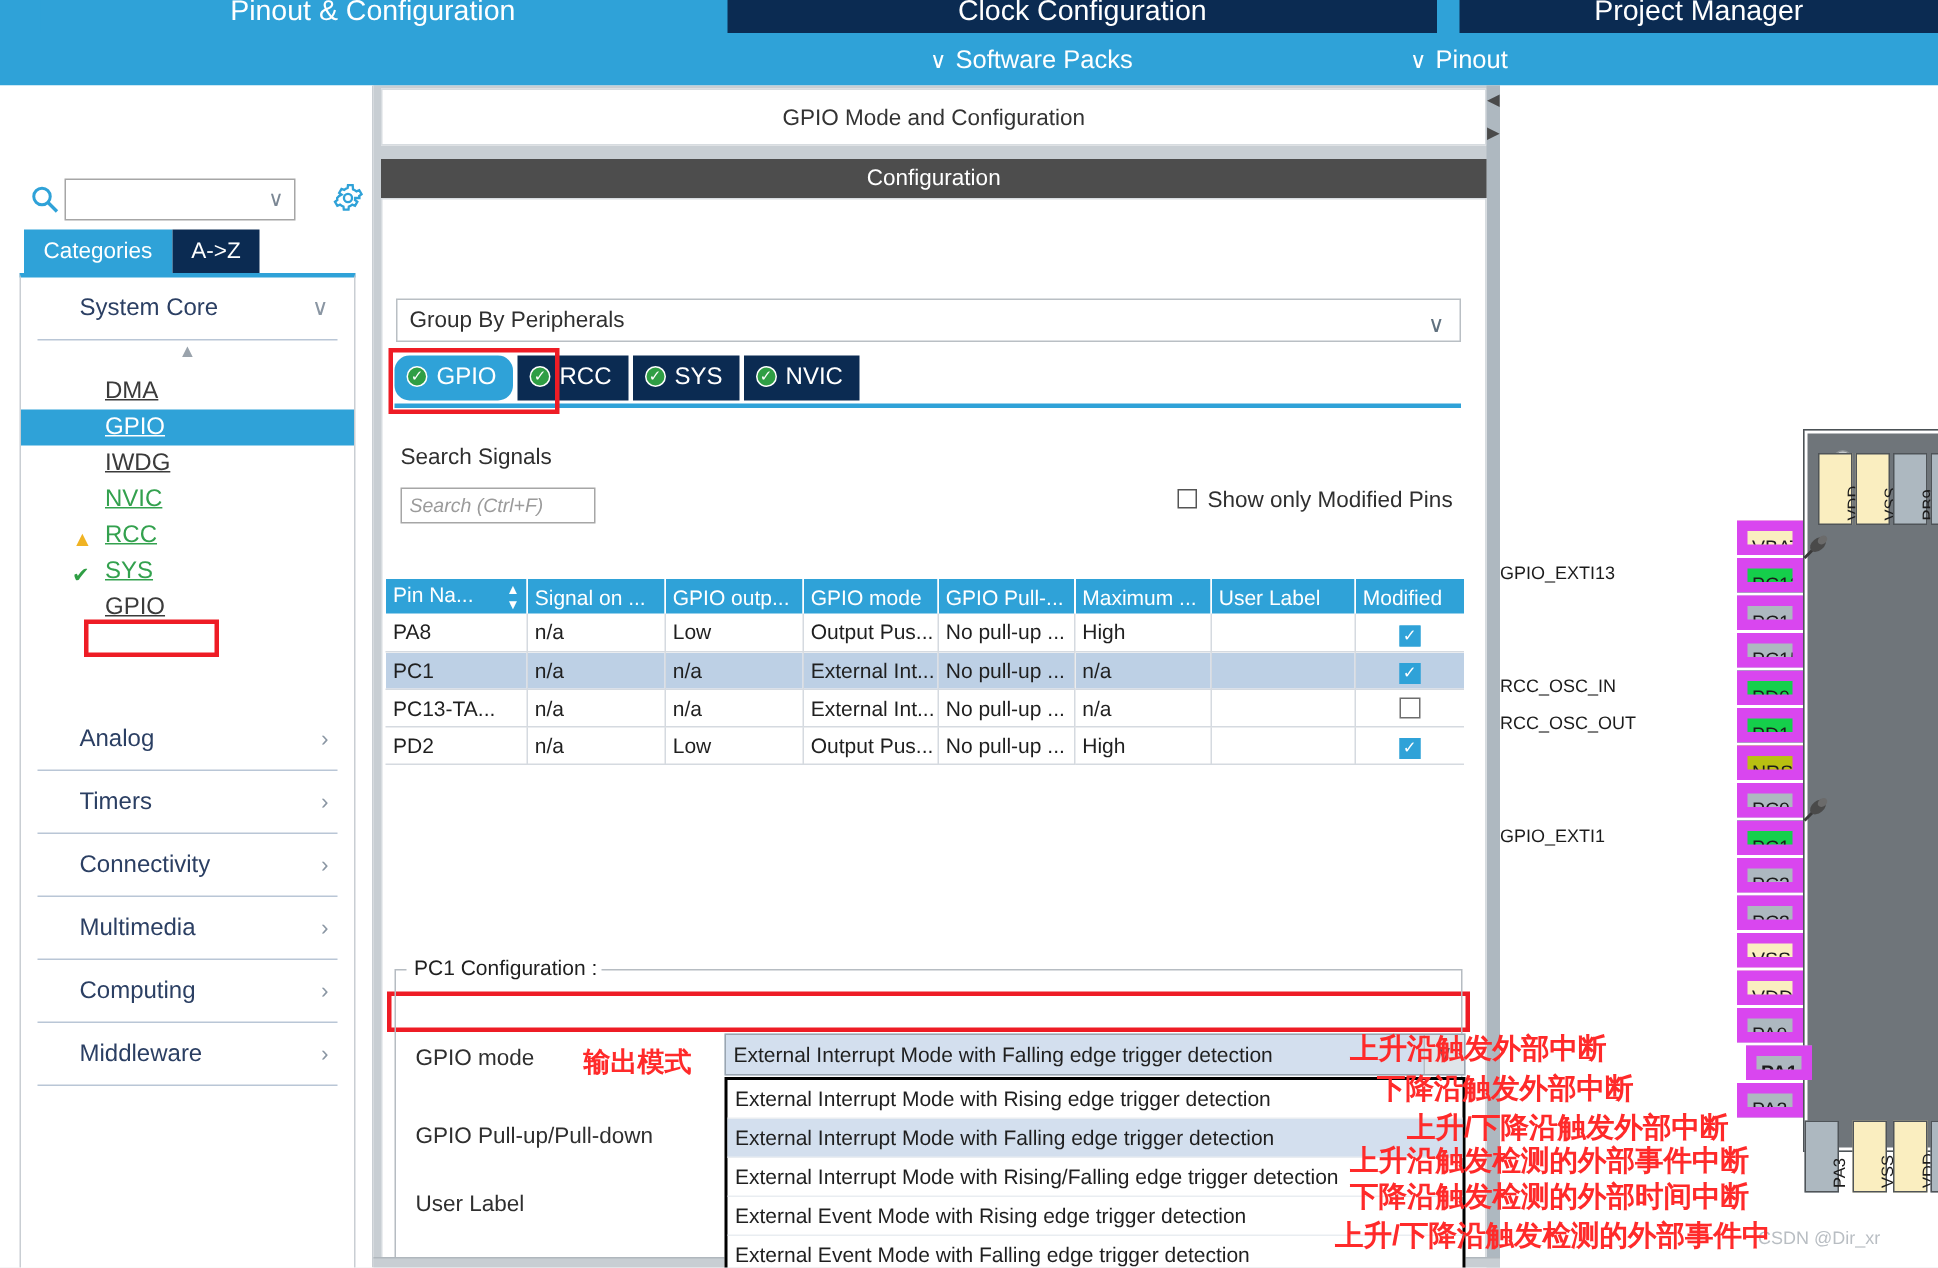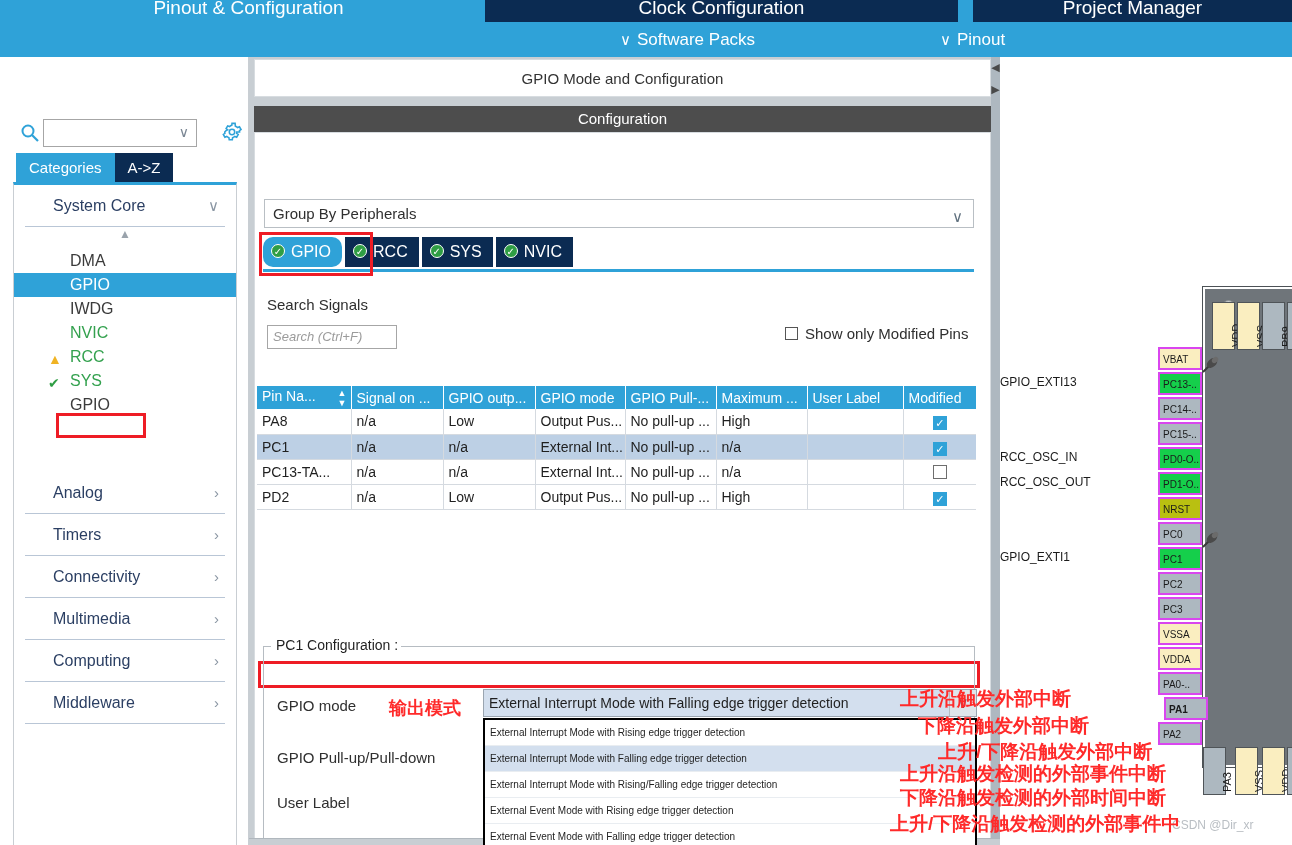--- a/index.html
+++ b/index.html
@@ -75,21 +75,21 @@
     margin: 0 11px; border-bottom: 1px solid #b9c6d6;
     font-size: 16px; color: #2b3f63; padding-left: 28px; cursor: pointer;
   }
   .grp .arrow { position: absolute; right: 6px; top: 0; color: #8a96a3; font-size: 15px; }
   .scrollup {
     position: relative; height: 22px; text-align: center; color: #9aa3ac; font-size: 12px;
   }
   .scrollup .tri { display:inline-block; }
   .leaf {
     position: relative; height: 24px; line-height: 24px;
-    font-size: 16px; padding-left: 56px; color: #3b3b3b; cursor: pointer;
+    font-size: 16px; padding-left: 56px; color: #3b3b3b; cursor: pointer; text-decoration: underline;
   }
   .leaf.sel { background: #2fa2d8; color: #ffffff; }
   .leaf.green { color: #33a14e; }
   .leaf .badge { position: absolute; left: 34px; top: 2px; font-size: 14px; }
   .leaf .badge.warn { color: #f0b323; }
   .leaf .badge.ok { color: #2f9e44; }
   .redbox-gpio {
     position: absolute; left: 42px; top: 228px; width: 90px; height: 25px;
     border: 3px solid #ee1c25; pointer-events: none;
   }
@@ -223,42 +223,42 @@
   .modeselect .chev {
     position: absolute; right: 0; top: 0; width: 27px; height: 26px;
     background: #dfe5ea; color: #4a5763; font-size: 15px;
     text-align: center; line-height: 26px; border-left: 1px solid #b5bcc3;
   }
   .droplist {
     position: absolute; left: 219px; top: 72px; width: 494px;
     border: 2px solid #000000; background: #ffffff; z-index: 30;
   }
   .dropitem {
-    height: 26px; line-height: 25px; font-size: 10px; color: #1f1f1f;
+    height: 26px; line-height: 25px; font-size: 14px; color: #1f1f1f;
     padding-left: 5px; white-space: nowrap; cursor: pointer;
     border-bottom: 1px solid #e9edf1;
   }
   .dropitem.hl { background: #d3dfee; }
 
   
   .rightpanel {
     position: absolute; left: 1000px; top: 57px; width: 292px; height: 788px;
     background: #ffffff; overflow: hidden;
   }
   .chipbody {
     position: absolute; left: 203px; top: 230px; width: 150px; height: 480px;
     background: #6f757a; border: 2px solid #ffffff; outline: 1px solid #4c5256;
   }
   .chipdot {
     position: absolute; left: 222px; top: 243px; width: 13px; height: 13px;
     border-radius: 50%; background: #c5c9cc; border: 1px solid #8d9295;
   }
   .pin {
     position: absolute; width: 44px; height: 23px;
-    border: 2px solid #d946ef; font-size: 10px; color: #1b1b1b;
+    border: 7px solid #d946ef; font-size: 13px; color: #1b1b1b;
     line-height: 21px; padding-left: 3px; white-space: nowrap; overflow: hidden;
     background: #adb8c0; cursor: pointer;
   }
   .pin.vdd { background: #faeec0; }
   .pin.green { background: #15cf4b; }
   .pin.nrst { background: #b9c011; }
   .pinV {
     position: absolute; width: 23px; height: 48px;
     border: 1px solid #4f5458; background: #adb8c0; cursor: pointer;
   }

